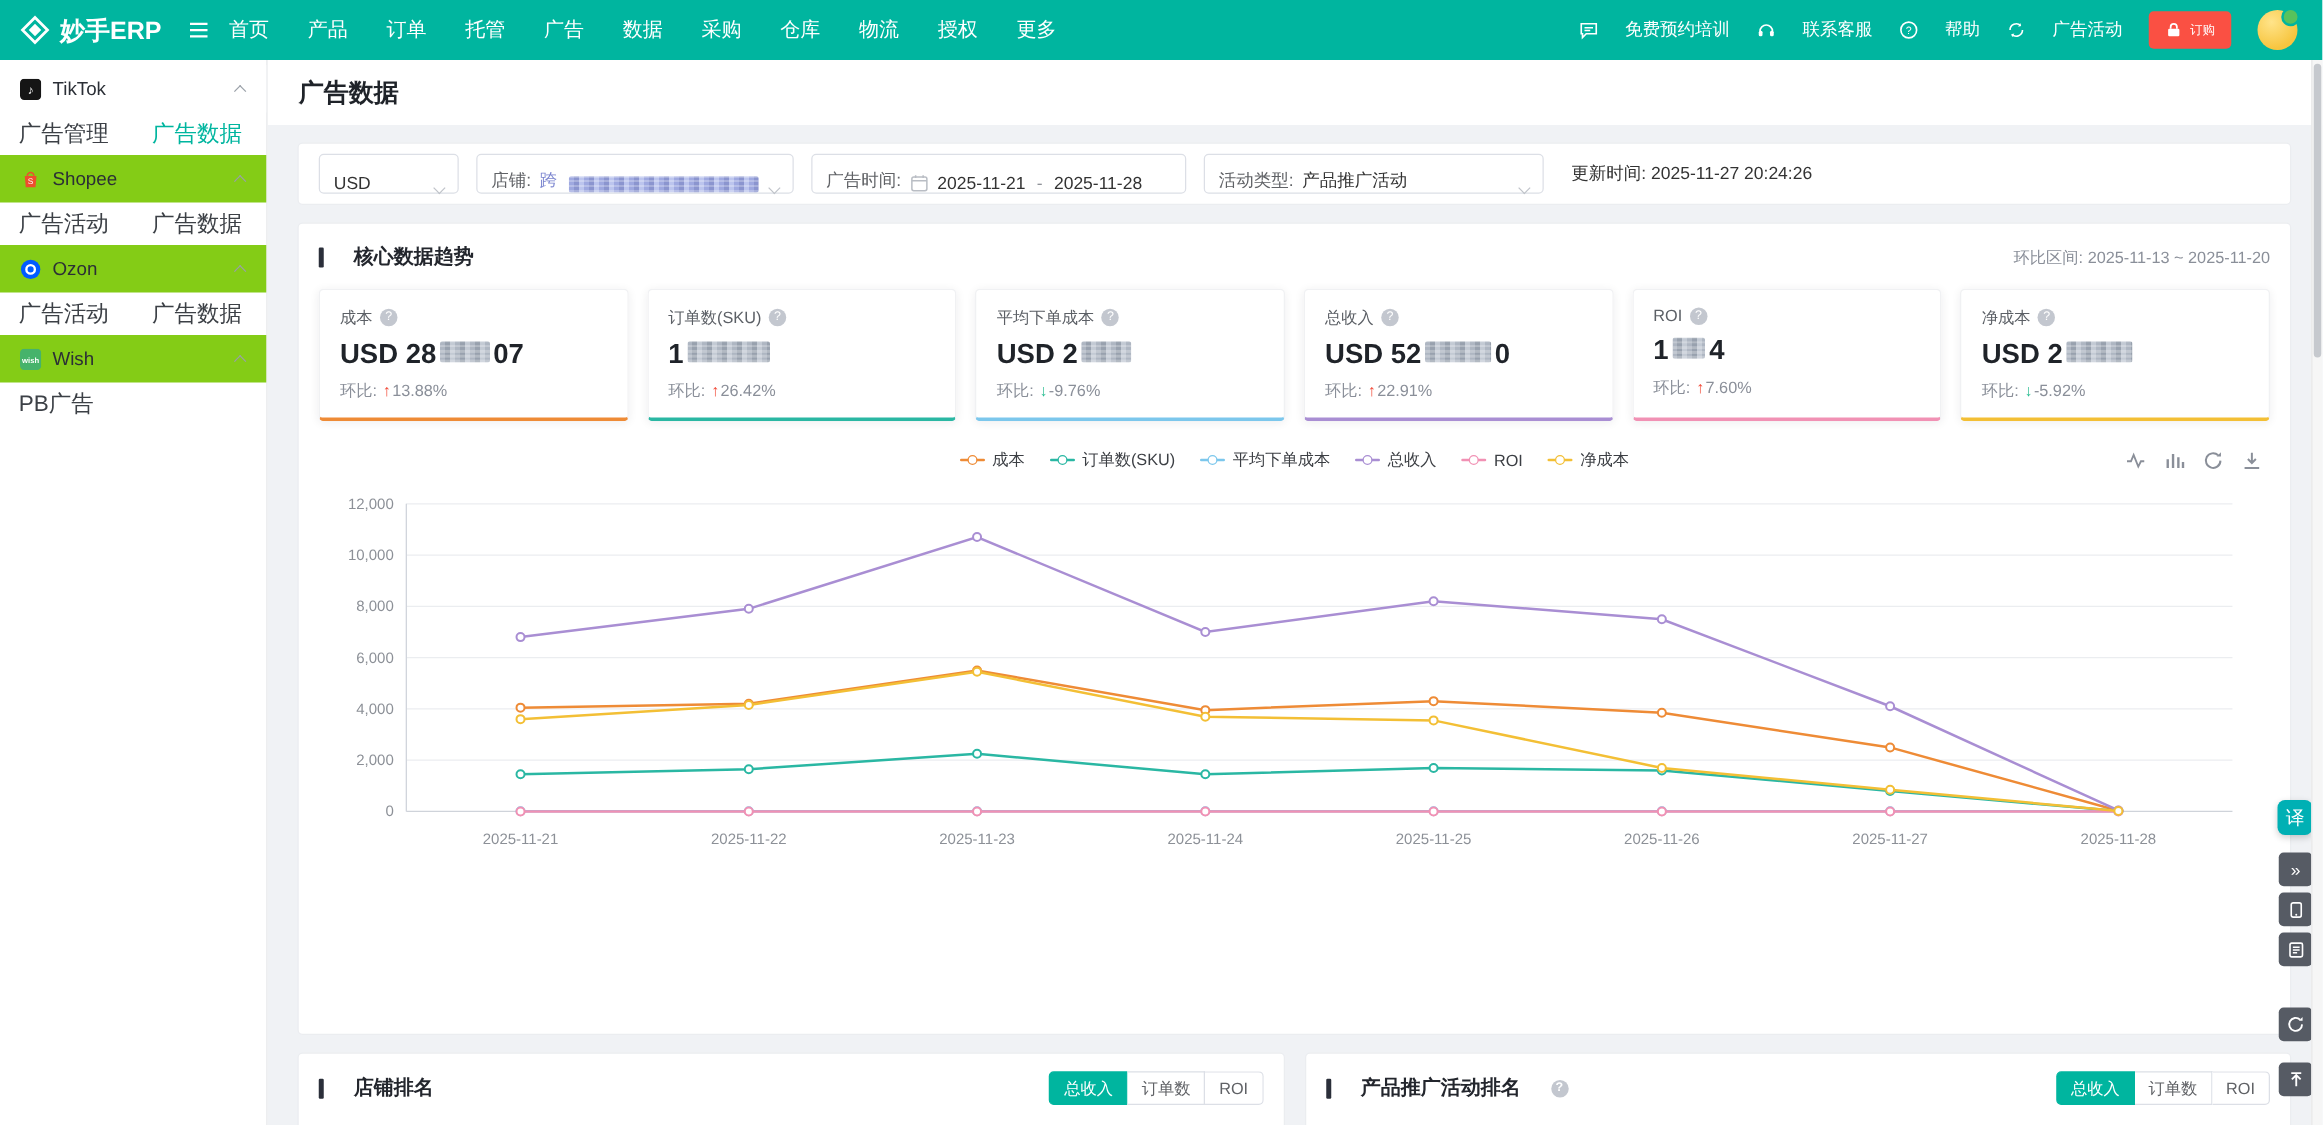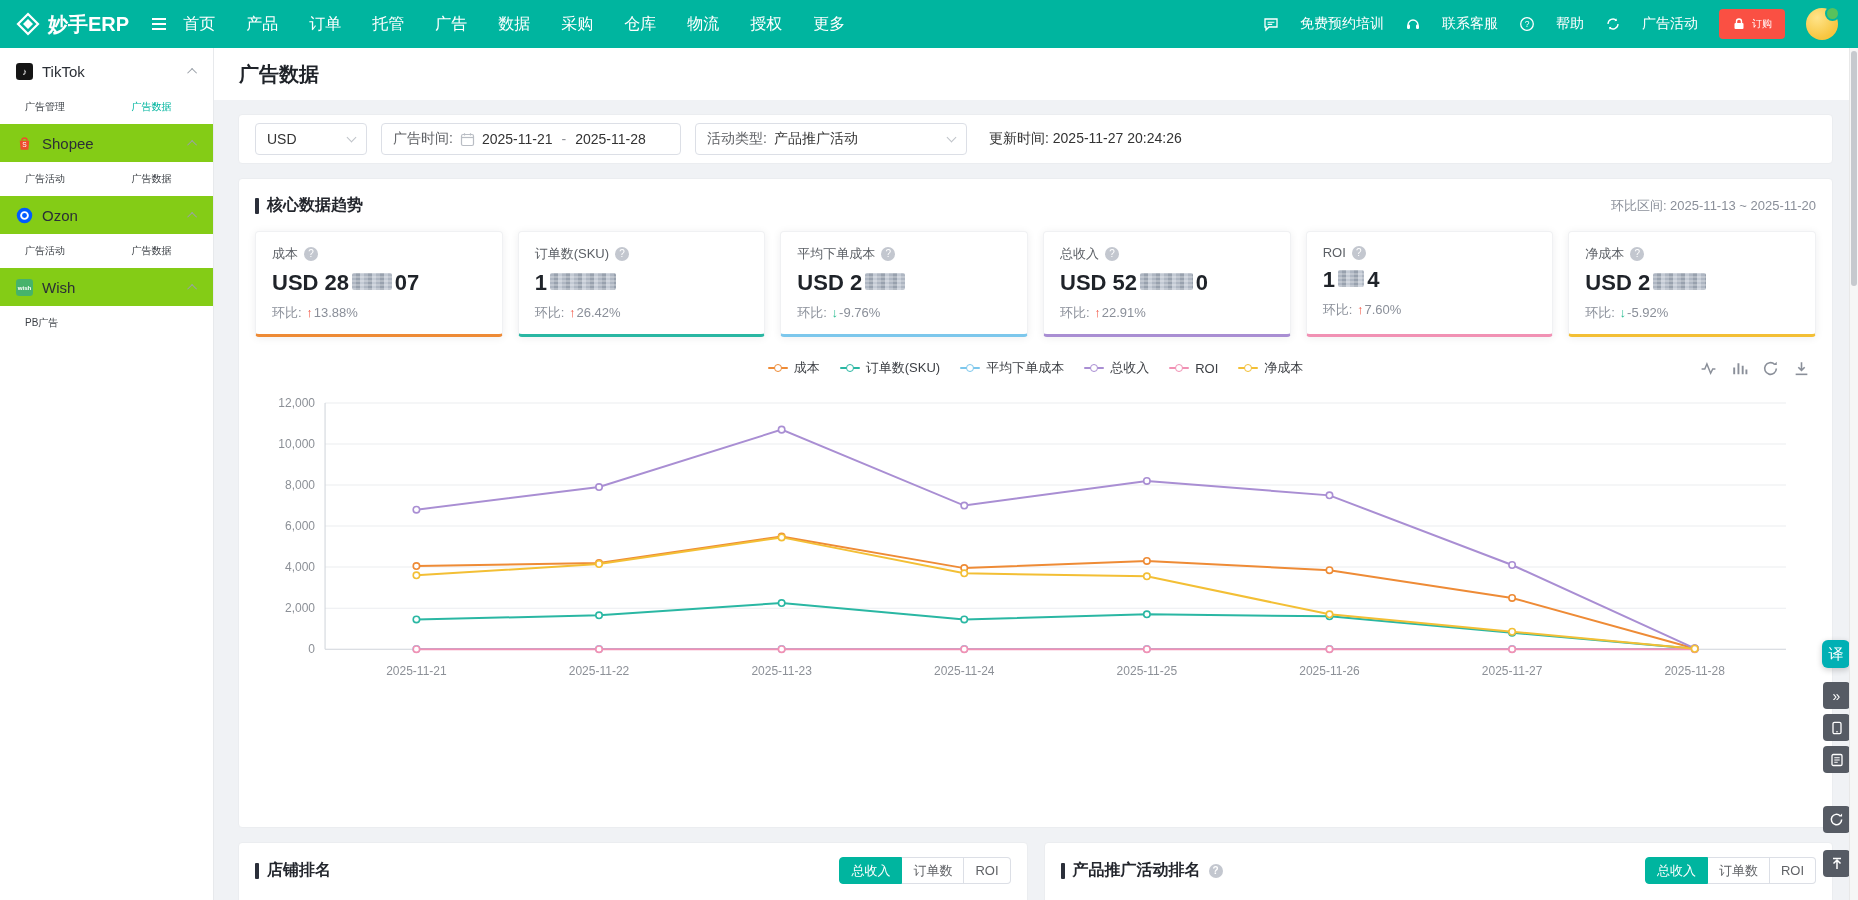--- a/index.html
+++ b/index.html
@@ -20,50 +20,50 @@
   .avatar::after{content:"";position:absolute;right:-2px;top:-2px;width:11px;height:11px;border-radius:50%;background:#58c25c;border:2px solid #00b59f}
 
   
   .sidebar{position:absolute;top:48px;left:0;bottom:0;width:214px;background:#fff;border-right:1px solid #e7e9ec;z-index:20;padding-top:4px}
   .sgroup-header{height:38px;display:flex;align-items:center;gap:9px;padding:0 16px;cursor:pointer;background:#84cc16}
   .sgroup-header.first{background:#fff}
   .gname{font-size:15px;color:#2b2f36}
   .picon{display:flex;align-items:center}
   .chev{margin-left:auto;width:7px;height:7px;border-left:1.6px solid #9aa0a8;border-top:1.6px solid #9aa0a8;transform:rotate(45deg) translateY(2px)}
   .srow{display:flex}
-  .sitem{flex:0 0 50%;height:34px;display:flex;align-items:center;padding-left:25px;font-size:10px;color:#3c4046}
+  .sitem{flex:0 0 50%;height:34px;display:flex;align-items:center;padding-left:15px;font-size:18px;color:#3c4046}
   .sitem.active{color:#00b59f}
 
   
   .content{position:absolute;left:214px;top:48px;right:0;bottom:0;overflow:hidden}
   .page-header{background:#fff;height:52px;display:flex;align-items:center;padding:0 25px}
   .page-header h1{font-size:20px;font-weight:bold;color:#1f2329}
   .page-body{padding:14px 25px 0 24px}
   .card{background:#fff;border:1px solid #ebedf0;border-radius:4px}
 
   
   .filter-bar{height:50px;display:flex;align-items:center;gap:14px;padding:0 16px}
-  .select{height:32px;border:1px solid #dcdfe6;border-radius:4px;display:flex;align-items:center;gap:7px;padding:0 11px;font-size:14px;background:#fff;cursor:pointer;color:#333;white-space:nowrap}
+  .select{height:32px;border:1px solid #dcdfe6;border-radius:4px;display:flex;align-items:flex-end;gap:7px;padding:0 11px;font-size:14px;background:#fff;cursor:pointer;color:#333;white-space:nowrap}
   .flabel{color:#606266}
   .caret{margin-left:auto;width:7px;height:7px;border-right:1.6px solid #bfc3c9;border-bottom:1.6px solid #bfc3c9;transform:rotate(45deg);margin-top:-4px;flex:0 0 auto}
   .dsep{color:#909399;margin:0 2px}
   .updated{font-size:14px;color:#333;margin-left:8px;white-space:nowrap}
 
   
   .censored{display:inline-block;height:0.78em;margin:0 3px;border-radius:2px;vertical-align:baseline;
     background-image:repeating-linear-gradient(0deg,rgba(255,255,255,.25) 0 2px,rgba(0,0,0,0) 2px 4px),
     repeating-linear-gradient(90deg,#aeb6c2 0 4px,#98a1ae 4px 8px,#c3cad4 8px 12px)}
   .censored.blue{width:152px;height:13px;margin:0 0 0 2px;
     background-image:repeating-linear-gradient(0deg,rgba(255,255,255,.25) 0 2px,rgba(0,0,0,0) 2px 4px),
     repeating-linear-gradient(90deg,#9fa9e0 0 4px,#8b95cf 4px 8px,#bcc5ee 8px 12px)}
 
   
   .trend-card{margin-top:14px;padding:16px 16px 0;height:650px;position:relative}
   .card-head{display:flex;align-items:center;justify-content:space-between}
-  .ttl{display:flex;align-items:center;gap:8px;font-size:16px;font-weight:bold;color:#23262d}
+  .ttl{display:flex;align-items:center;gap:24px;font-size:16px;font-weight:bold;color:#23262d}
   .accent{width:4px;height:16px;background:#2b2f3a;border-radius:1px}
   .cmp-range{font-size:13px;color:#8a8f99}
   .metrics{display:flex;gap:15px;margin-top:15px}
   .metric-card{flex:1;background:#fff;border:1px solid #f0f1f3;border-bottom:3px solid #ccc;border-radius:4px;box-shadow:0 1px 8px rgba(31,35,41,.07);padding:13px 16px 12px}
   .m-label{display:flex;align-items:center;gap:6px;font-size:13px;color:#5c6066}
   .help{width:14px;height:14px;border-radius:50%;background:#c3c7cf;color:#fff;font-size:10px;line-height:14px;text-align:center;cursor:pointer;flex:0 0 auto}
   .m-value{margin-top:7px;font-size:22px;font-weight:bold;color:#1f2329;white-space:nowrap}
   .m-cmp{margin-top:8px;font-size:13px;color:#8a8f99}
   .cmp-arrow{font-weight:bold;margin:0 1px}
   .cmp-arrow.up{color:#f2503f}
@@ -230,20 +230,26 @@
 
 <main class="content">
   <div class="page-header">
     <h1>广告数据</h1>
   </div>
   <div class="page-body">
 
     <div class="card filter-bar">
       <div class="select" style="width:112px">
         <span>USD</span>
+        <span class="caret"></span>
+      </div>
+      <div class="select" style="width:254px">
+        <span class="flabel">店铺:</span>
+        <span style="color:#7a84cf">跨</span>
+          <span class="censored blue"></span>
         <span class="caret"></span>
       </div>
       <div class="select" style="width:300px">
         <span class="flabel">广告时间:</span>
         <svg width="15" height="15" viewBox="0 0 15 15">
             <rect x="1.5" y="2.5" width="12" height="11" rx="1.5" fill="none" stroke="#b9bdc4" stroke-width="1.2"></rect>
             <path d="M1.5 5.5h12" stroke="#b9bdc4" stroke-width="1.2"></path>
             <path d="M4.5 1.2v2.2M10.5 1.2v2.2" stroke="#b9bdc4" stroke-width="1.2"></path>
           </svg>
         <span>2025-11-21</span>

